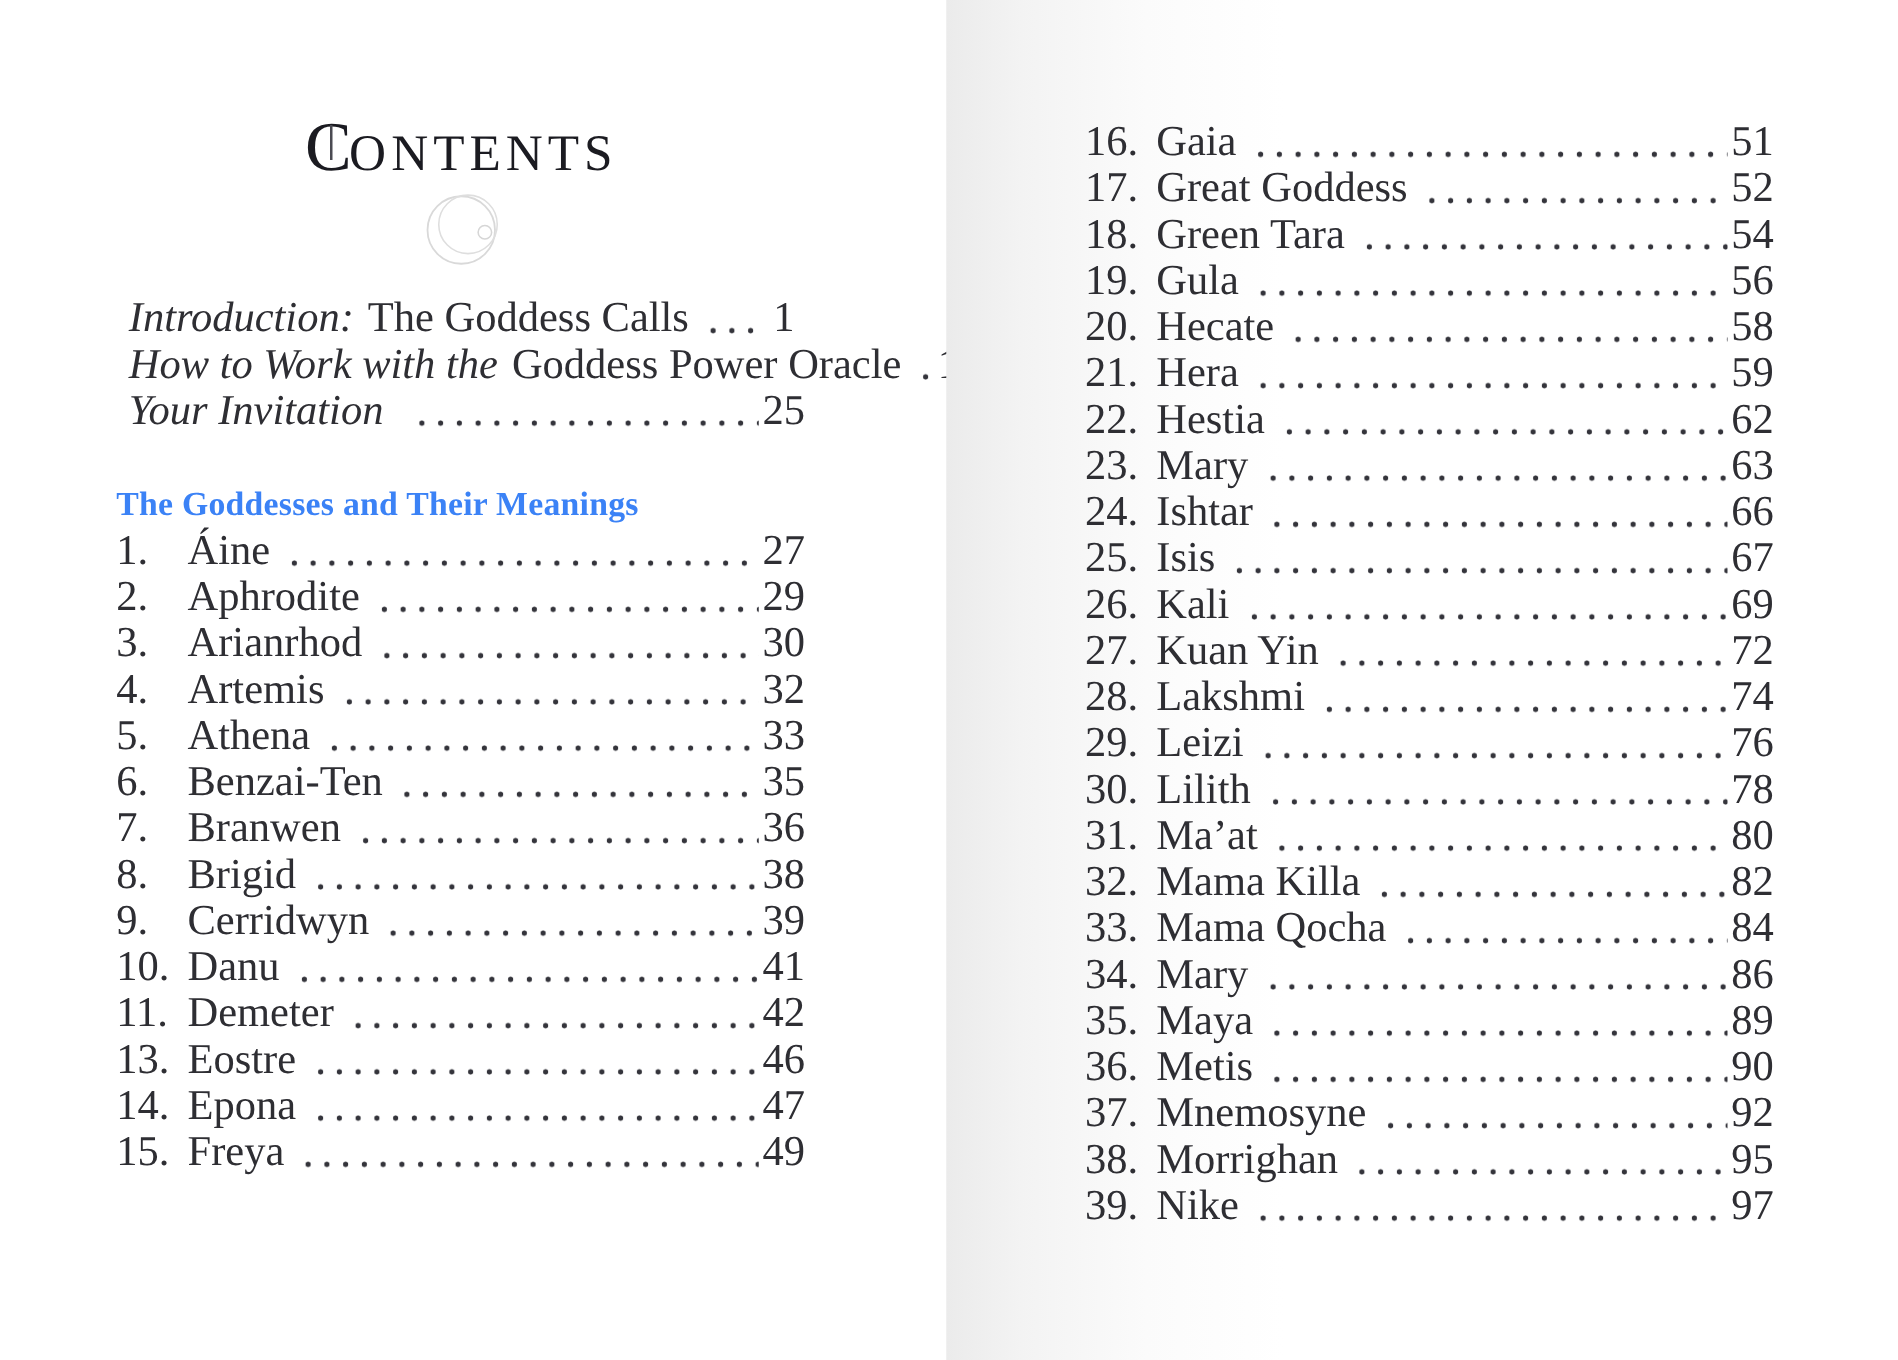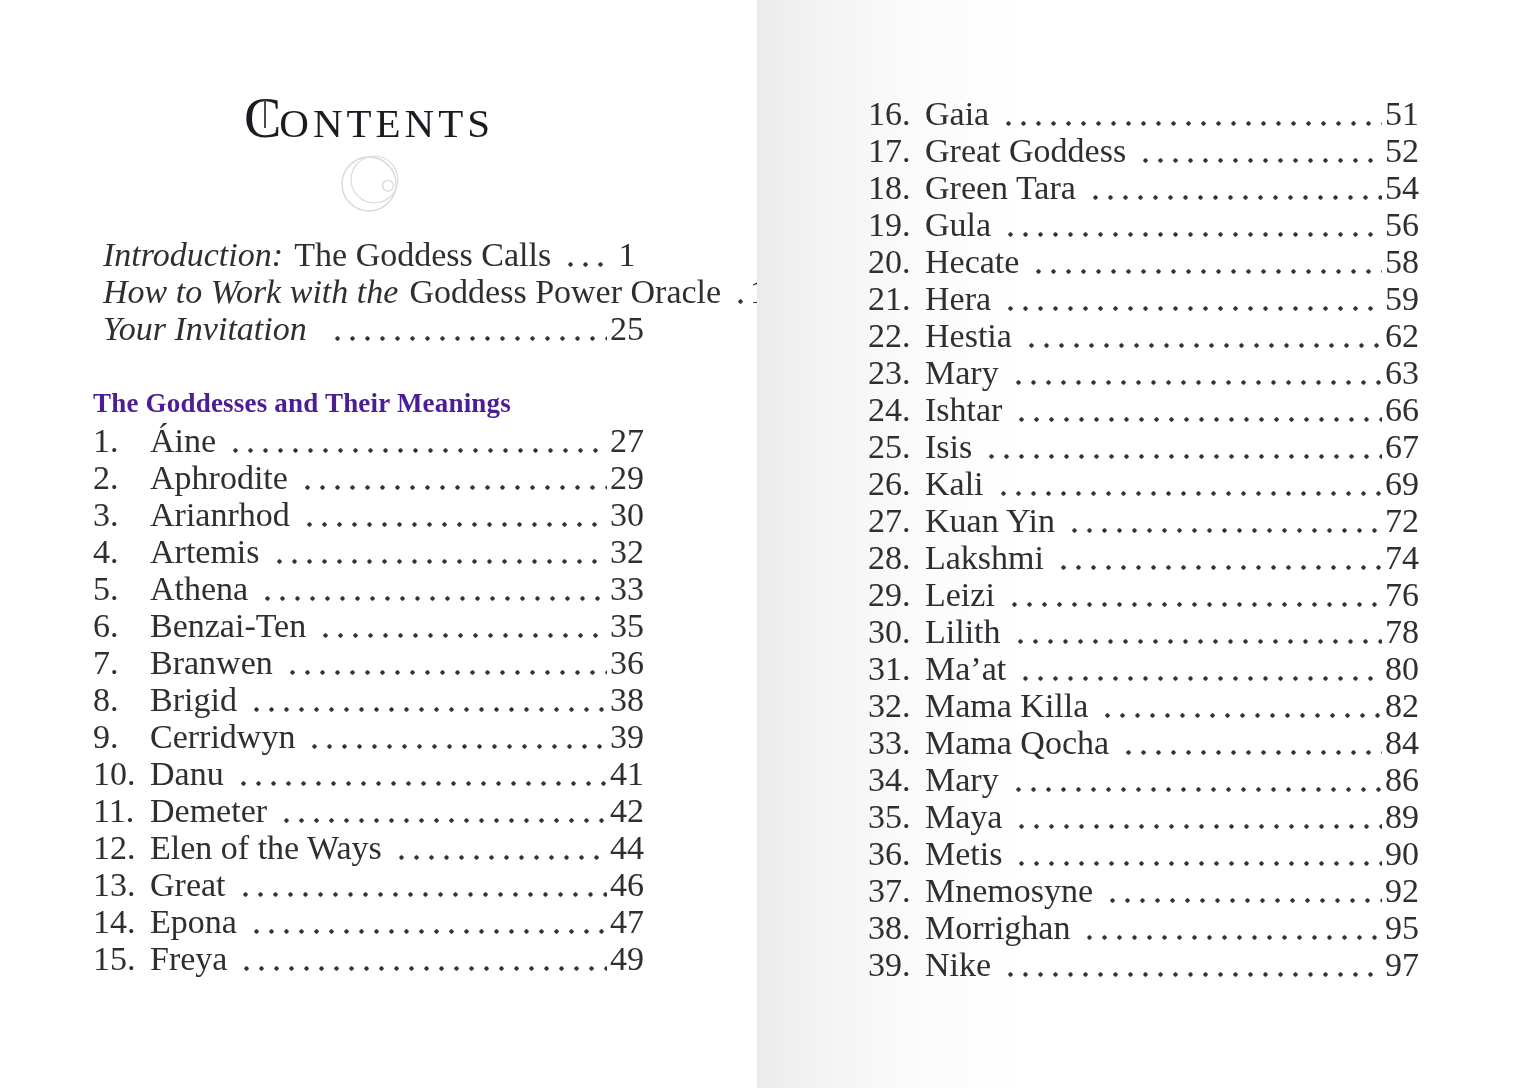--- a/index.html
+++ b/index.html
@@ -95,21 +95,21 @@
     flex: 0 0 auto;
     min-width: 36px;
     text-align: center;
   }
 
   .section-header {
     margin: 38px 0 0 0;
     font-size: 27px;
     font-weight: bold;
     line-height: 37px;
-    color: #4c1d95;
+    color: #3b82f6;
     letter-spacing: 0.2px;
   }
 </style>
 </head>
 <body>
 
 <div class="spread">
 
   <section class="page page-left">
     <div class="content-left">
@@ -222,30 +222,24 @@
             <span class="pagenum">41</span>
           </div>
 
           <div class="row entry-row">
             <span class="num">11.</span>
             <span class="name">Demeter</span>
             <span class="leader"></span>
             <span class="pagenum">42</span>
           </div>
 
-          <div class="row entry-row">
-            <span class="num">12.</span>
-            <span class="name">Elen of the Ways</span>
-            <span class="leader"></span>
-            <span class="pagenum">44</span>
-          </div>
 
           <div class="row entry-row">
             <span class="num">13.</span>
-            <span class="name">Great</span>
+            <span class="name">Eostre</span>
             <span class="leader"></span>
             <span class="pagenum">46</span>
           </div>
 
           <div class="row entry-row">
             <span class="num">14.</span>
             <span class="name">Epona</span>
             <span class="leader"></span>
             <span class="pagenum">47</span>
           </div>

